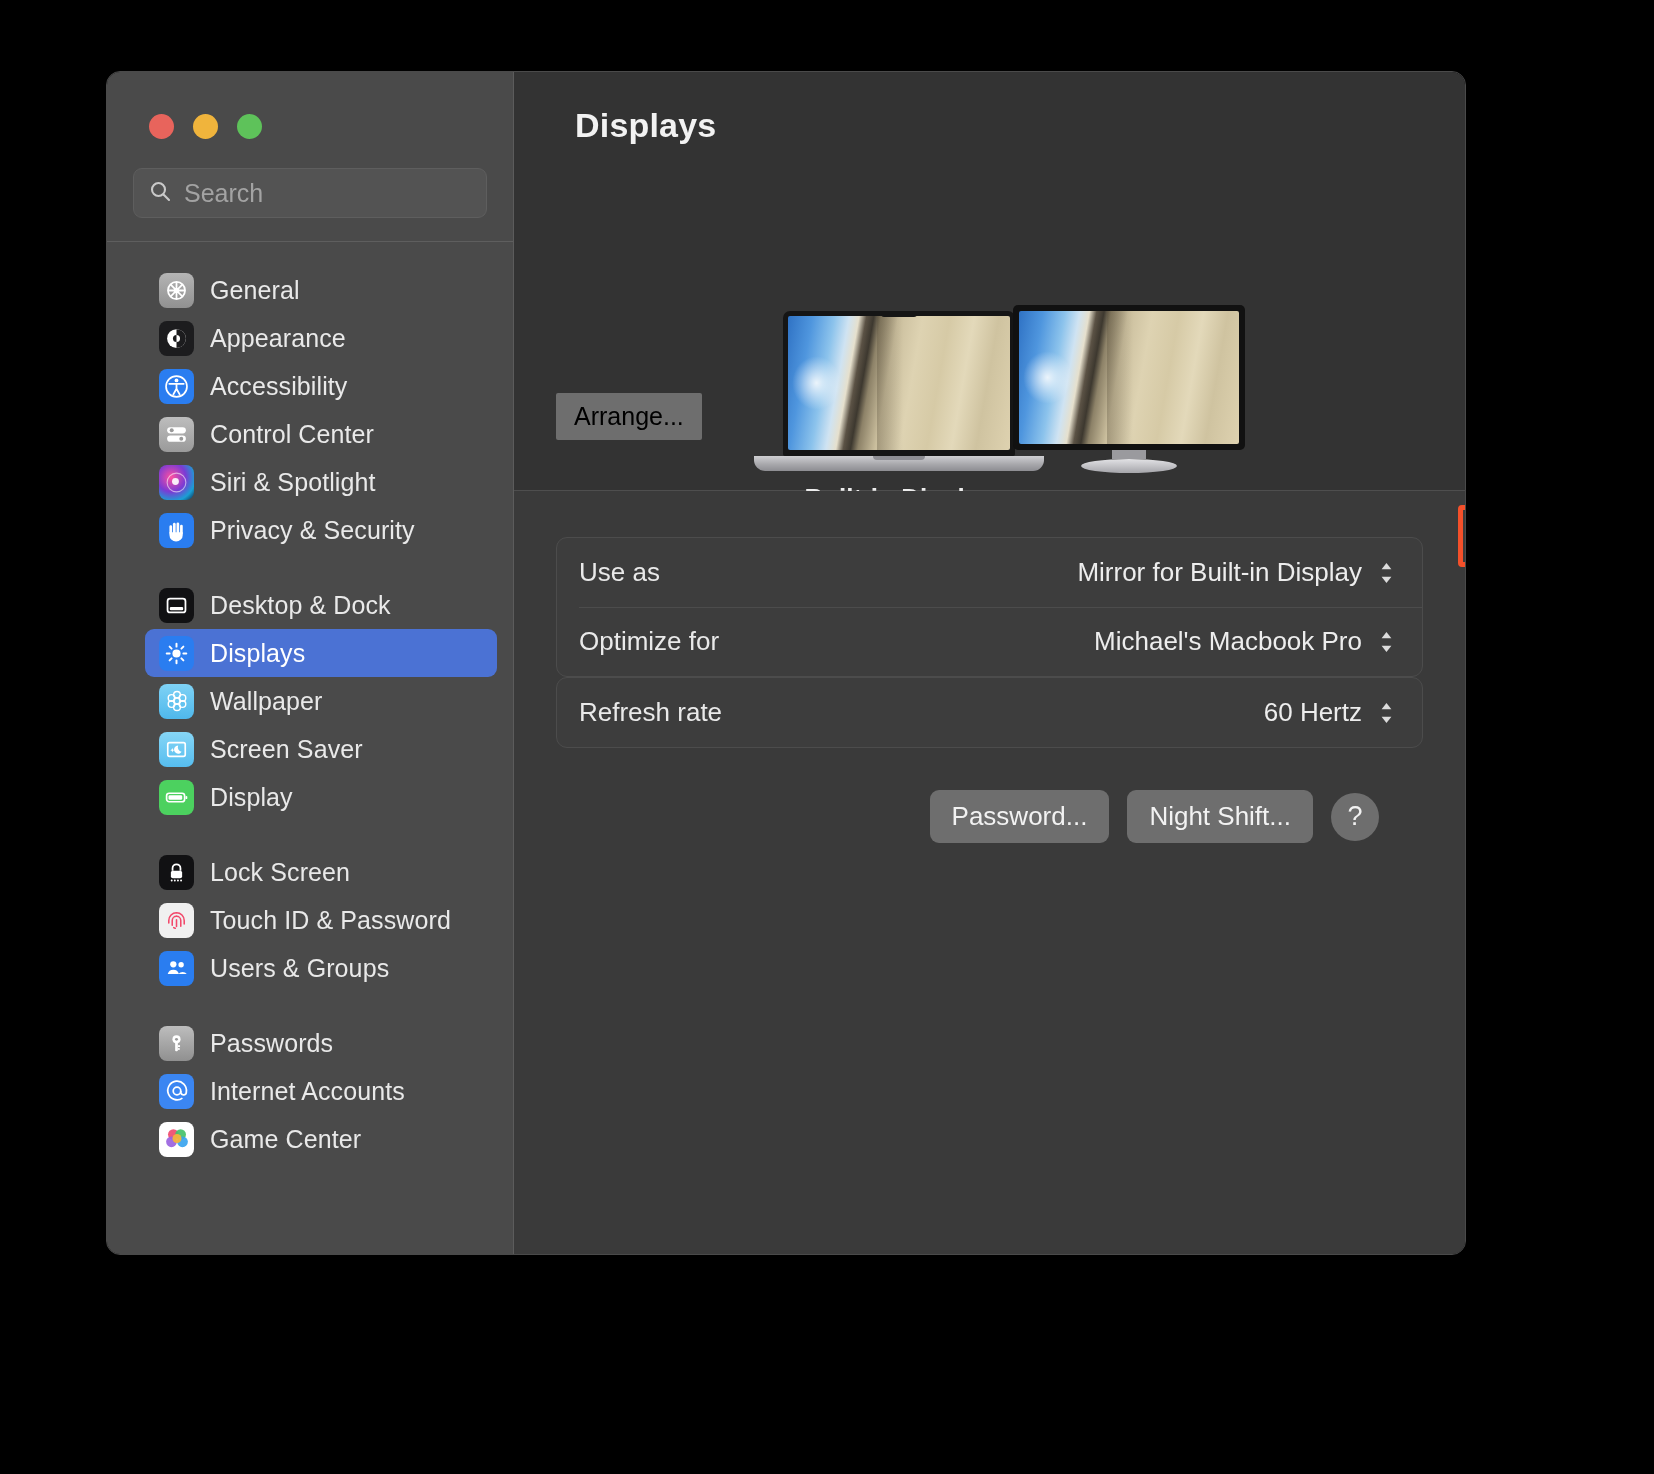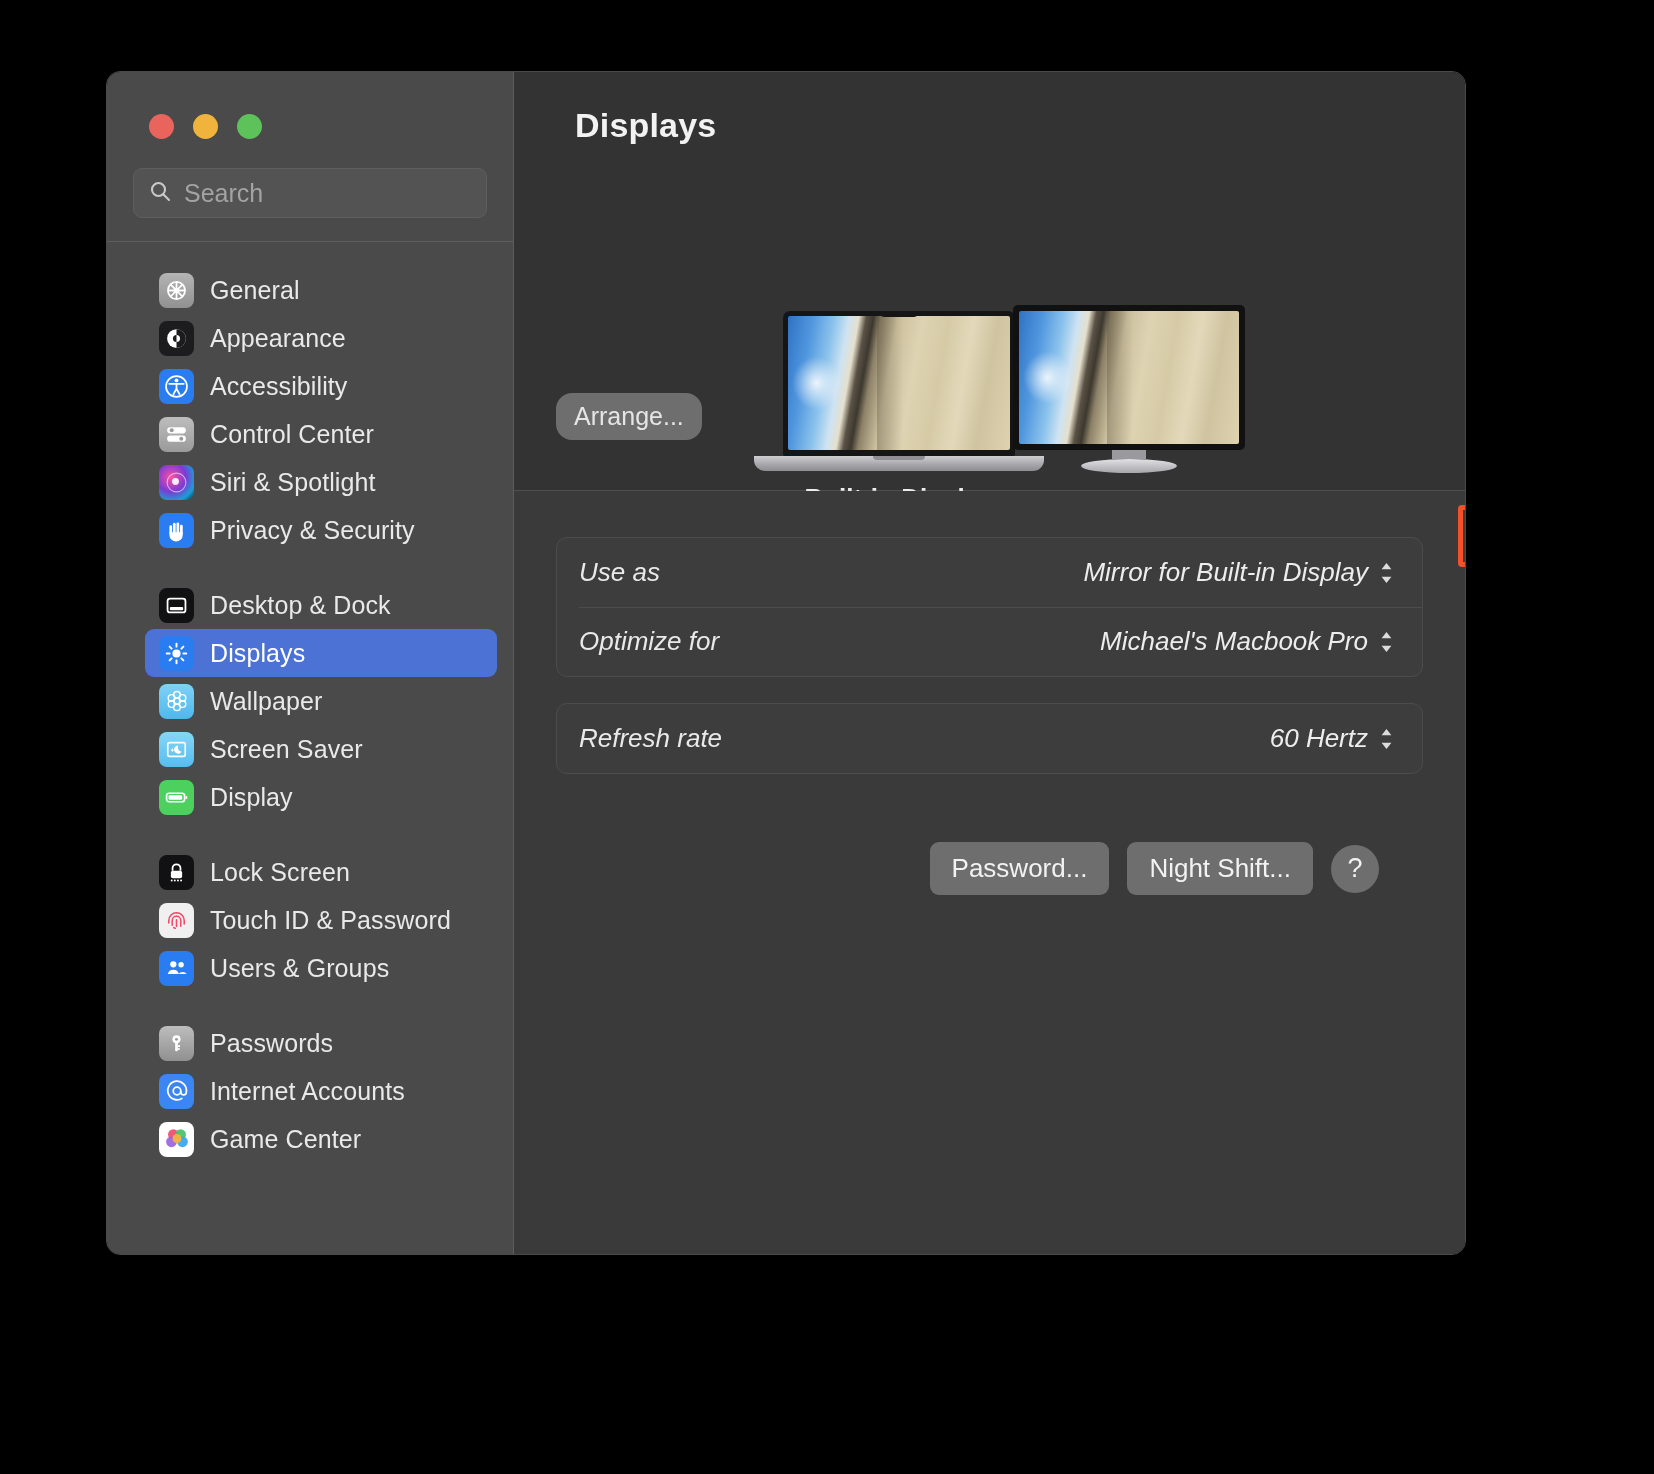--- a/index.html
+++ b/index.html
@@ -159,22 +159,22 @@
     height: 345px;
     flex: 0 0 auto;
   }
 
   .arrange-btn {
     position: absolute;
     left: 42px;
     bottom: 50px;
     background: #6e6e6e;
     border: none;
-    border-radius: 16px;
-    color: #e5e5e5;
+    border-radius: 2px;
+    color: #000000;
     font-family: "Liberation Sans", sans-serif;
     font-size: 25px;
     padding: 9px 18px;
     cursor: default;
   }
 
   .display-unit {
     position: absolute;
     text-align: center;
   }
@@ -297,23 +297,21 @@
     flex: 1;
     background: #3a3a3a;
     padding: 46px 42px 0 42px;
     position: relative;
   }
 
   .group {
     background: #3d3d3d;
     border: 1px solid #4c4c4c;
     border-radius: 11px;
-    margin-bottom: 26px;
     overflow: hidden;
-    font-style: italic;
   }
   .row {
     height: 69px;
     display: flex;
     align-items: center;
     justify-content: space-between;
     padding: 0 22px;
     position: relative;
   }
   .row + .row::before {
@@ -323,21 +321,21 @@
     height: 1px;
     background: #4c4c4c;
   }
   .row-label {
     font-size: 26px;
     color: #e9e9e9;
   }
   .popup {
     display: flex;
     align-items: center;
-    gap: 11px;
+    gap: 17px;
     cursor: default;
     padding: 4px 6px;
   }
   .popup-value {
     font-size: 26px;
     color: #ededed;
     white-space: nowrap;
   }
   .chev {
     display: flex;

